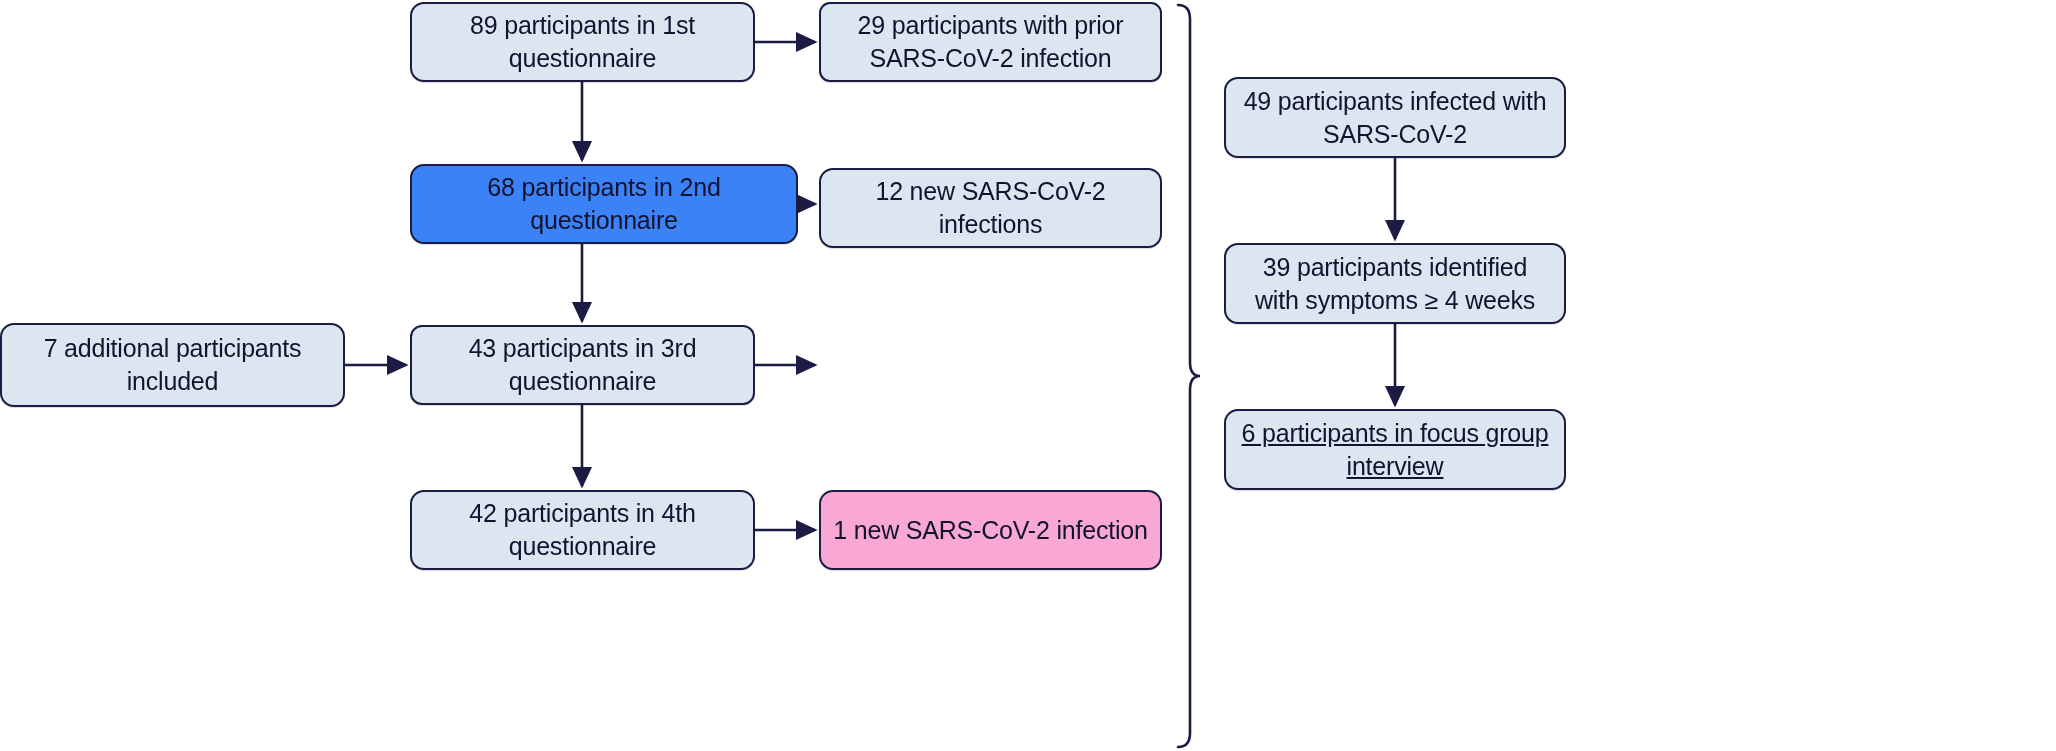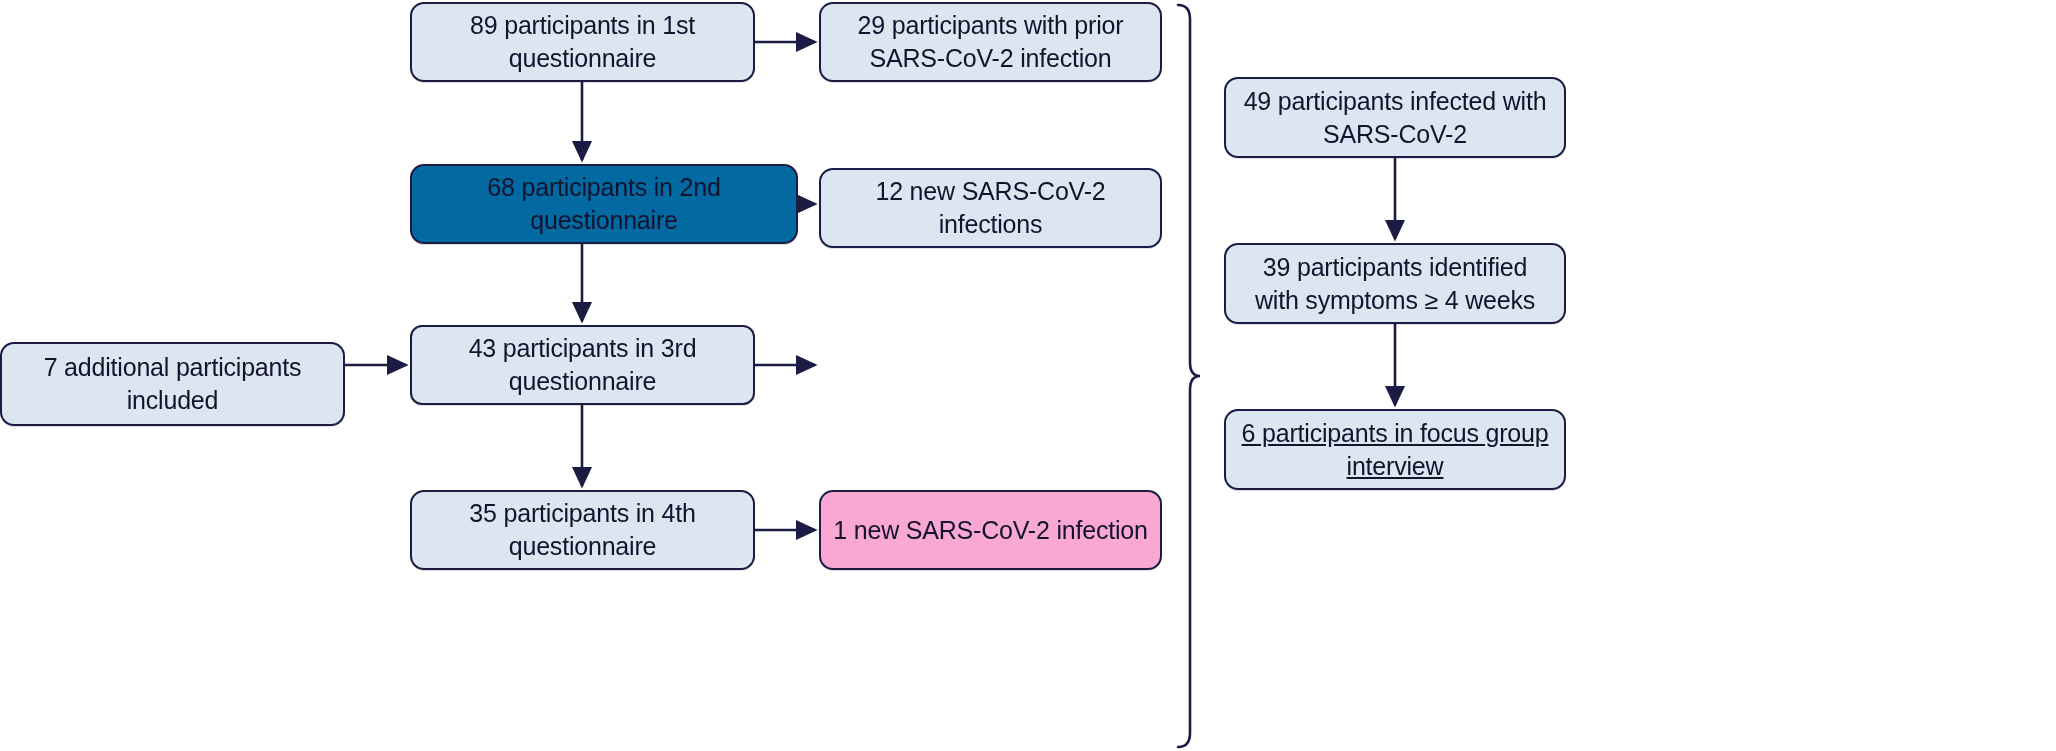--- a/index.html
+++ b/index.html
@@ -73,36 +73,36 @@
     <line x1="345" y1="365" x2="406" y2="365" stroke="#1b1b44" stroke-width="2.6" marker-end="url(#ah)"></line>
 
     <path d="M1178,5 Q1190,5 1190,19 L1190,362 Q1190,376 1200,376 Q1190,376 1190,390 L1190,733 Q1190,747 1178,747" fill="none" stroke="#1b1b44" stroke-width="2.6" stroke-linecap="round"></path>
 
     <line x1="1395" y1="376" x2="1395" y2="376" stroke="#1b1b44" stroke-width="2.6"></line>
 
     <line x1="1395" y1="158" x2="1395" y2="239" stroke="#1b1b44" stroke-width="2.6" marker-end="url(#ah)"></line>
     <line x1="1395" y1="324" x2="1395" y2="405" stroke="#1b1b44" stroke-width="2.6" marker-end="url(#ah)"></line>
   </svg>
 
-  <div class="node" style="left: 0px; top: 342px; width: 345px; height: 84px; background: rgb(220, 230, 241); border-color: rgb(27, 27, 68); color: rgb(19, 19, 46);">
+  <div class="node" style="left: 0px; top: 323px; width: 345px; height: 84px; background: rgb(220, 230, 241); border-color: rgb(27, 27, 68); color: rgb(19, 19, 46);">
     <span>7 additional participants included</span>
   </div>
   <div class="node" style="left: 410px; top: 2px; width: 345px; height: 80px; background: rgb(220, 230, 241); border-color: rgb(27, 27, 68); color: rgb(19, 19, 46);">
     <span>89 participants in 1st questionnaire</span>
   </div>
-  <div class="node" style="left: 410px; top: 164px; width: 388px; height: 80px; background: #0369a1; border-color: rgb(27, 27, 68); color: rgb(19, 19, 46);">
+  <div class="node" style="left: 410px; top: 164px; width: 388px; height: 80px; background: #3b82f6; border-color: rgb(27, 27, 68); color: rgb(19, 19, 46);">
     <span>68 participants in 2nd questionnaire</span>
   </div>
   <div class="node" style="left: 410px; top: 325px; width: 345px; height: 80px; background: rgb(220, 230, 241); border-color: rgb(27, 27, 68); color: rgb(19, 19, 46); border-radius: 12px;">
     <span>43 participants in 3rd questionnaire</span>
   </div>
   <div class="node" style="left: 410px; top: 490px; width: 345px; height: 80px; background: rgb(220, 230, 241); border-color: rgb(27, 27, 68); color: rgb(19, 19, 46);">
-    <span>35 participants in 4th questionnaire</span>
+    <span>42 participants in 4th questionnaire</span>
   </div>
-  <div class="node" style="left: 819px; top: 2px; width: 343px; height: 80px; background: rgb(220, 230, 241); border-color: rgb(27, 27, 68); color: rgb(19, 19, 46);">
+  <div class="node" style="left: 819px; top: 2px; width: 343px; height: 80px; background: rgb(220, 230, 241); border-color: rgb(27, 27, 68); color: rgb(19, 19, 46); border-radius: 11px;">
     <span>29 participants with prior SARS-CoV-2 infection</span>
   </div>
   <div class="node" style="left: 819px; top: 168px; width: 343px; height: 80px; background: rgb(220, 230, 241); border-color: rgb(27, 27, 68); color: rgb(19, 19, 46);">
     <span>12 new SARS-CoV-2 infections</span>
   </div>
   <div class="node" style="left: 819px; top: 490px; width: 343px; height: 80px; background: #f9a8d4; border-color: rgb(27, 27, 68); color: rgb(19, 19, 46);">
     <span>1 new SARS-CoV-2 infection</span>
   </div>
   <div class="node" style="left: 1224px; top: 77px; width: 342px; height: 81px; background: rgb(220, 230, 241); border-color: rgb(27, 27, 68); color: rgb(19, 19, 46);">
     <span>49 participants infected with SARS-CoV-2</span>

